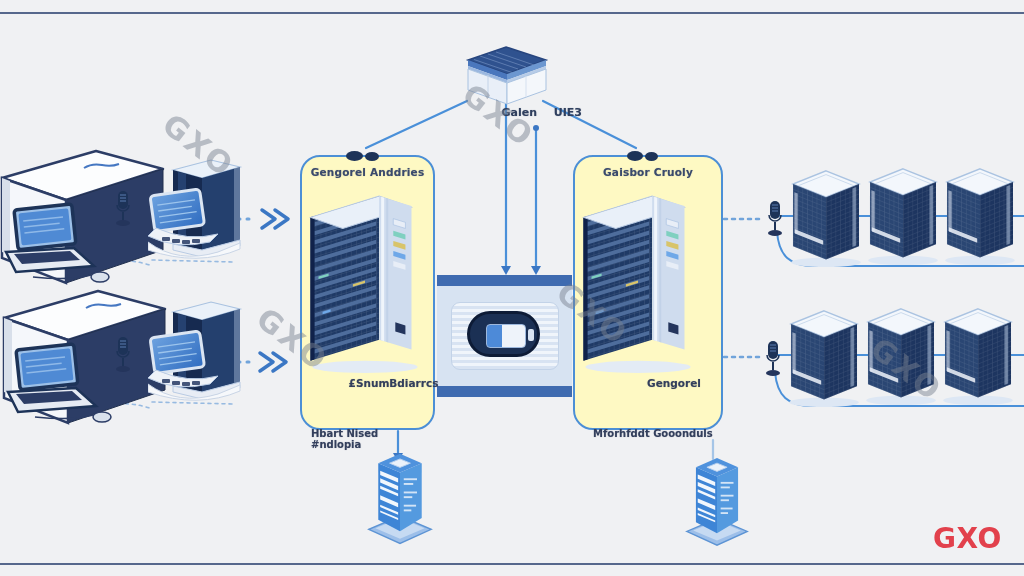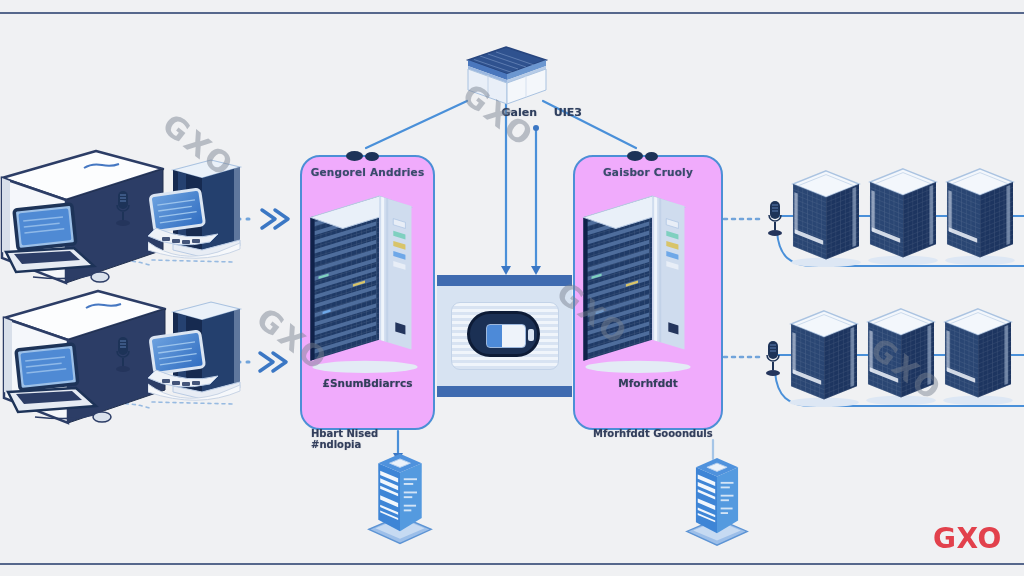--- a/index.html
+++ b/index.html
@@ -3,25 +3,25 @@
 <meta charset="utf-8">
 <style>
   html,body{margin:0;padding:0;}
   body{font-family:"DejaVu Sans","Liberation Sans",sans-serif;background:#d8d9db;}
   .canvas{position:relative;width:1024px;height:576px;background:#f0f1f3;overflow:hidden;}
   .abs{position:absolute;}
   .hline{position:absolute;left:0;width:1024px;height:2px;background:#56678c;}
   .connectors{position:absolute;left:0;top:0;z-index:2;}
   .comp{z-index:3;}
   .panel{position:absolute;width:135px;height:275px;border:2.5px solid #4c8fd6;border-radius:20px;
-         background:#f0abfc;z-index:3;box-sizing:border-box;text-decoration:underline;}
+         background:#fef9c3;z-index:3;box-sizing:border-box;text-decoration:underline;}
   .panel .ttl{position:absolute;left:0;top:9px;width:100%;text-align:center;font-size:10.5px;
          font-weight:700;color:#3a4a6c;letter-spacing:.2px;text-shadow:0 0 1px rgba(58,74,108,.45);}
   .panel .sub{position:absolute;left:0;top:220px;width:100%;text-align:center;font-size:10.5px;
-         font-weight:700;color:#333f5c;text-shadow:0 0 1px rgba(51,63,92,.45);}
+         font-weight:700;color:#333f5c;text-shadow:0 0 1px rgba(51,63,92,.45);padding-left:26px;}
   .panel .foot{position:absolute;left:9px;top:250px;width:120px;font-size:10px;font-weight:700;
          color:#333f5c;text-shadow:0 0 1px rgba(51,63,92,.45);margin-top:21px;}
   .ear{position:absolute;background:#1d3358;border-radius:50%;z-index:4;}
   .band{position:absolute;left:437px;top:275px;width:135px;height:122px;background:#d7e3f2;z-index:1;}
   .band .bar{position:absolute;left:0;width:100%;height:11px;background:#3f6bb0;}
   .band .stripes{position:absolute;left:14px;top:27px;width:106px;height:66px;border-radius:9px;
          border:1.5px solid #c3d3e8;
          background:repeating-linear-gradient(180deg,#f0f5fb 0 3px,#d8e3f2 3px 6px);}
   .band .stadium{position:absolute;left:31px;top:37px;width:73px;height:46px;border-radius:23px;
          background:#1b3054;border:3px solid #0d1b36;box-sizing:border-box;}
@@ -276,21 +276,21 @@
     <div class="foot">Hbart Nised #ndlopia</div>
   </div>
 
   <div class="panel" style="left:573px;top:155px;width:150px">
     <div class="ear" style="left:52px;top:-6px;width:16px;height:10px"></div>
     <div class="ear" style="left:70px;top:-5px;width:13px;height:9px"></div>
     <div class="ttl">Gaisbor Cruoly</div>
     <svg class="abs" style="left:4px;top:26px;width:120px;height:192px">
         <use href="#sym-panelserver"></use>
       </svg>
-    <div class="sub">Mforhfddt</div>
+    <div class="sub">Gengorel</div>
     <div class="foot" style="left:18px">Mforhfddt Gooonduls</div>
   </div>
 
   <svg class="abs comp" style="left:0px;top:148px;width:170px;height:140px">
       <use href="#sym-carton"></use>
     </svg>
   <svg class="abs comp" style="left:114px;top:190px;width:18px;height:44px">
       <use href="#sym-mic"></use>
     </svg>
   <svg class="abs comp" style="left:148px;top:158px;width:118px;height:112px">

